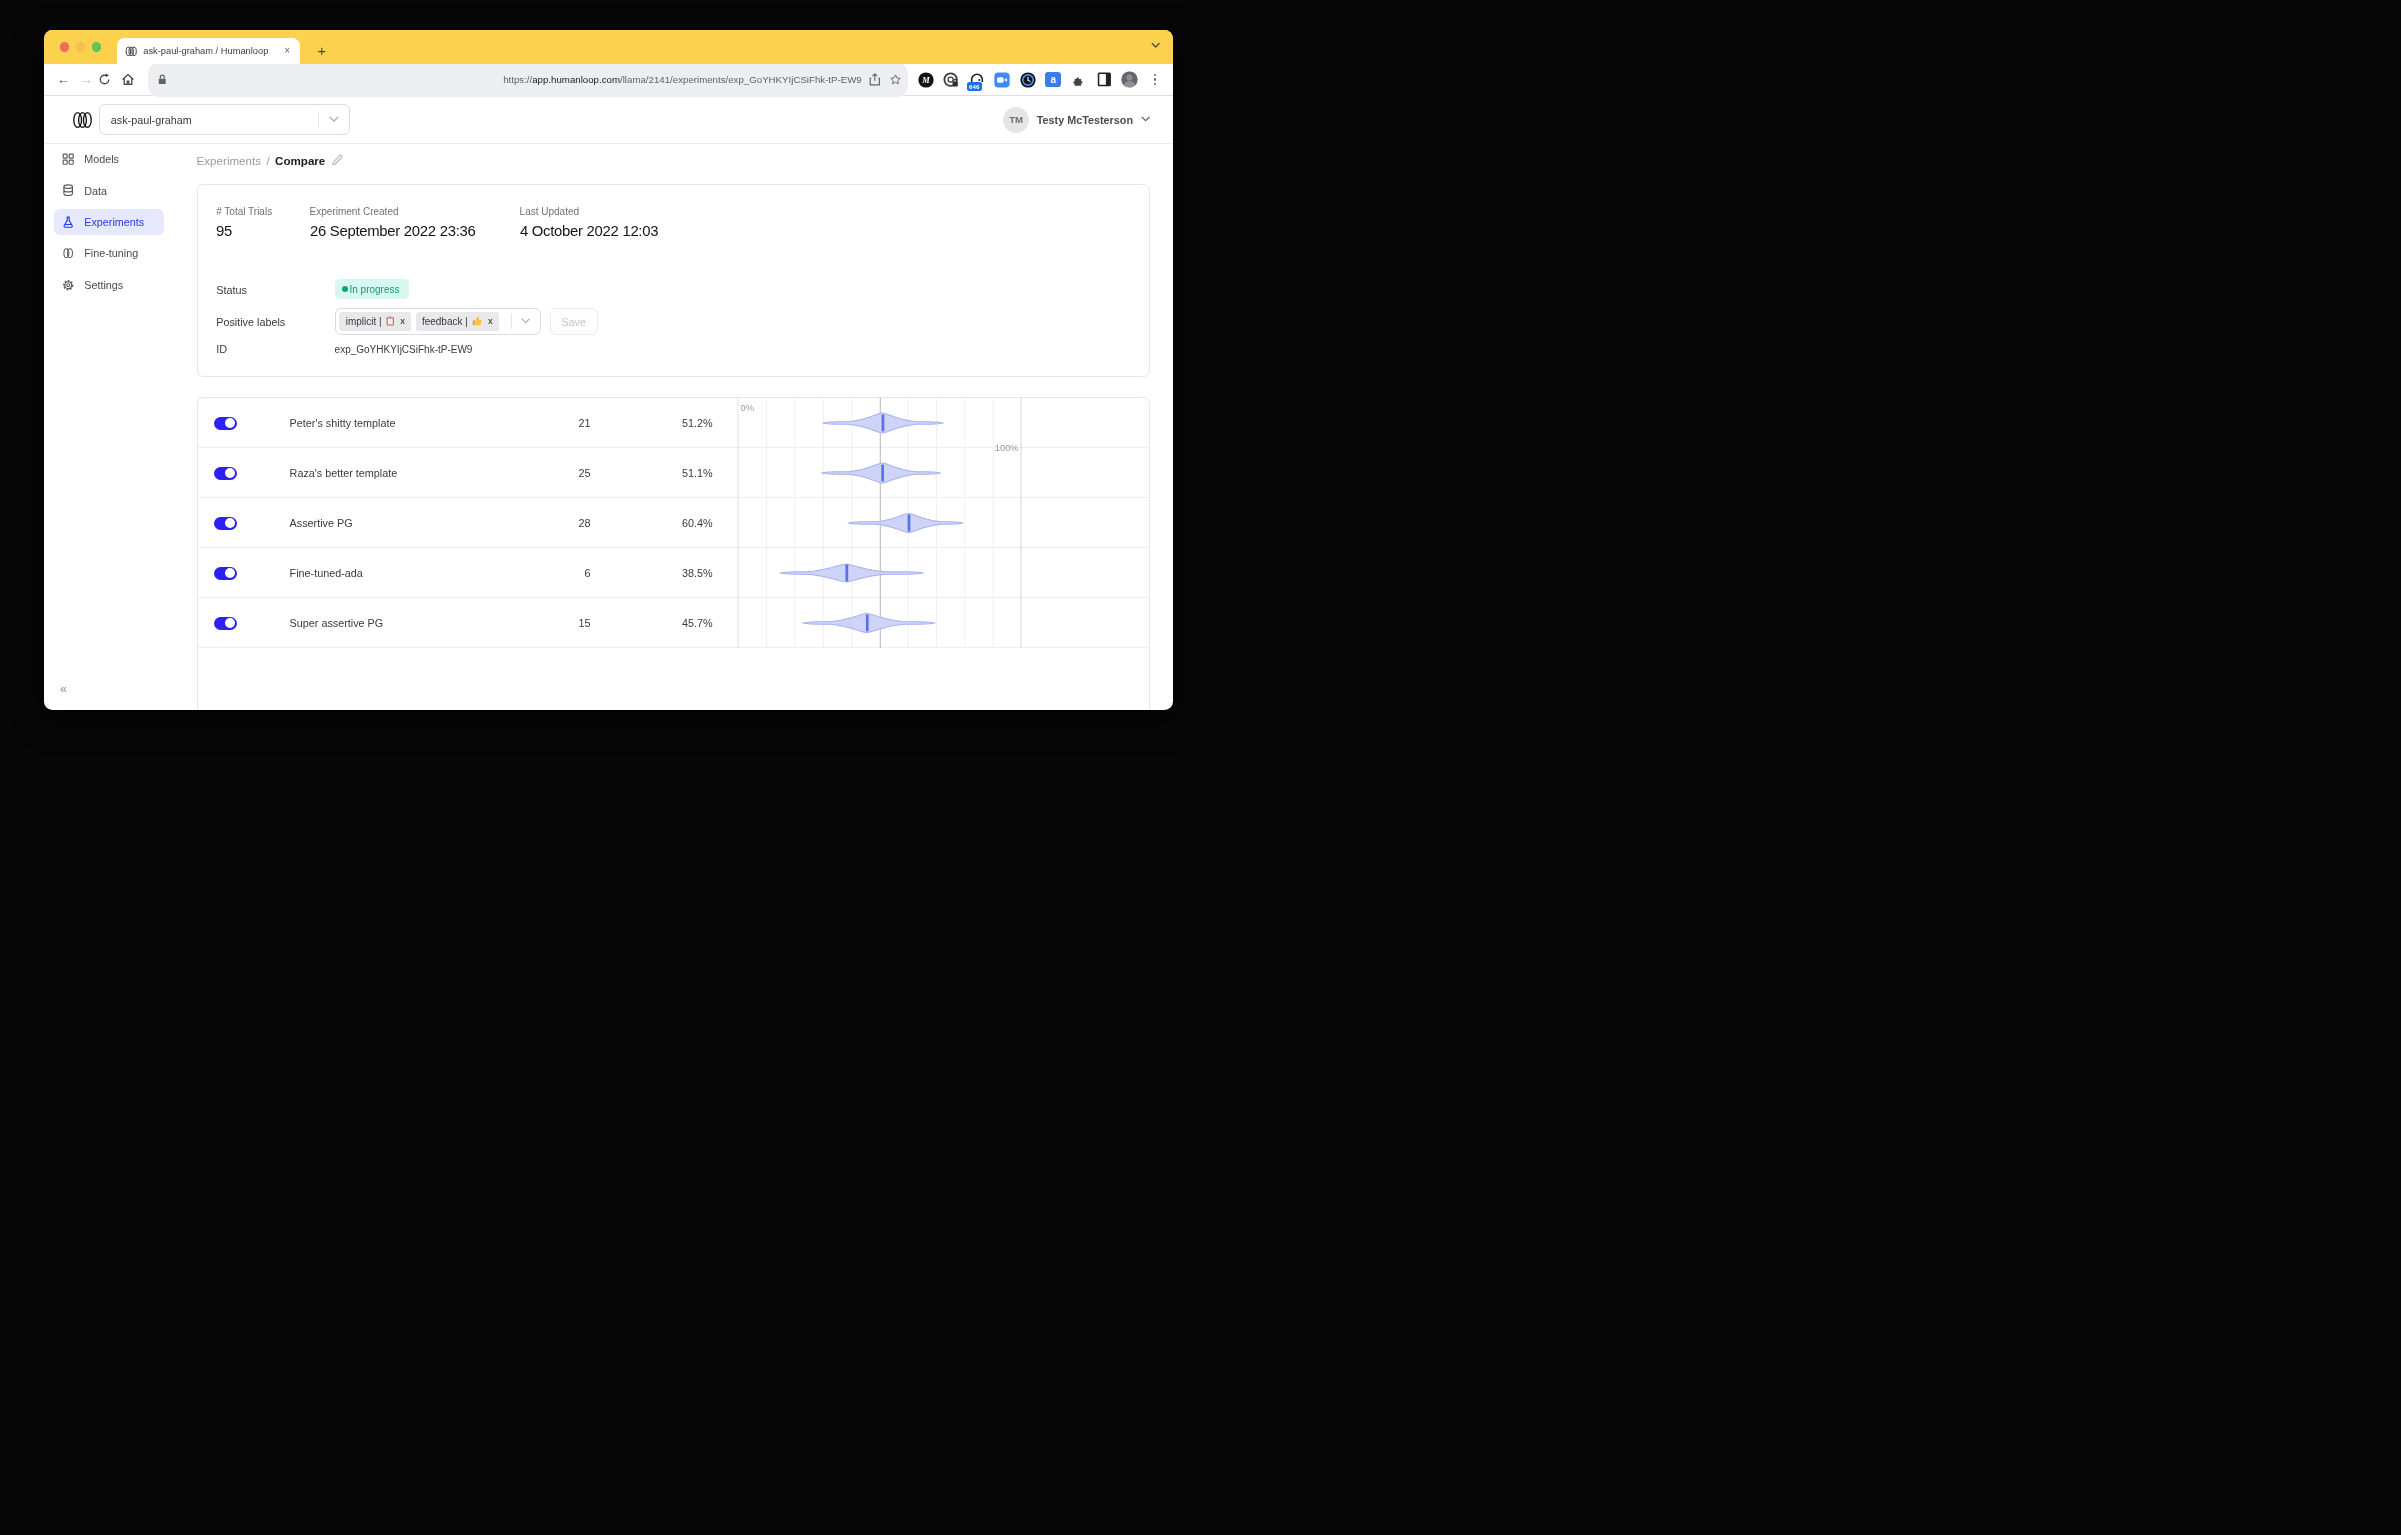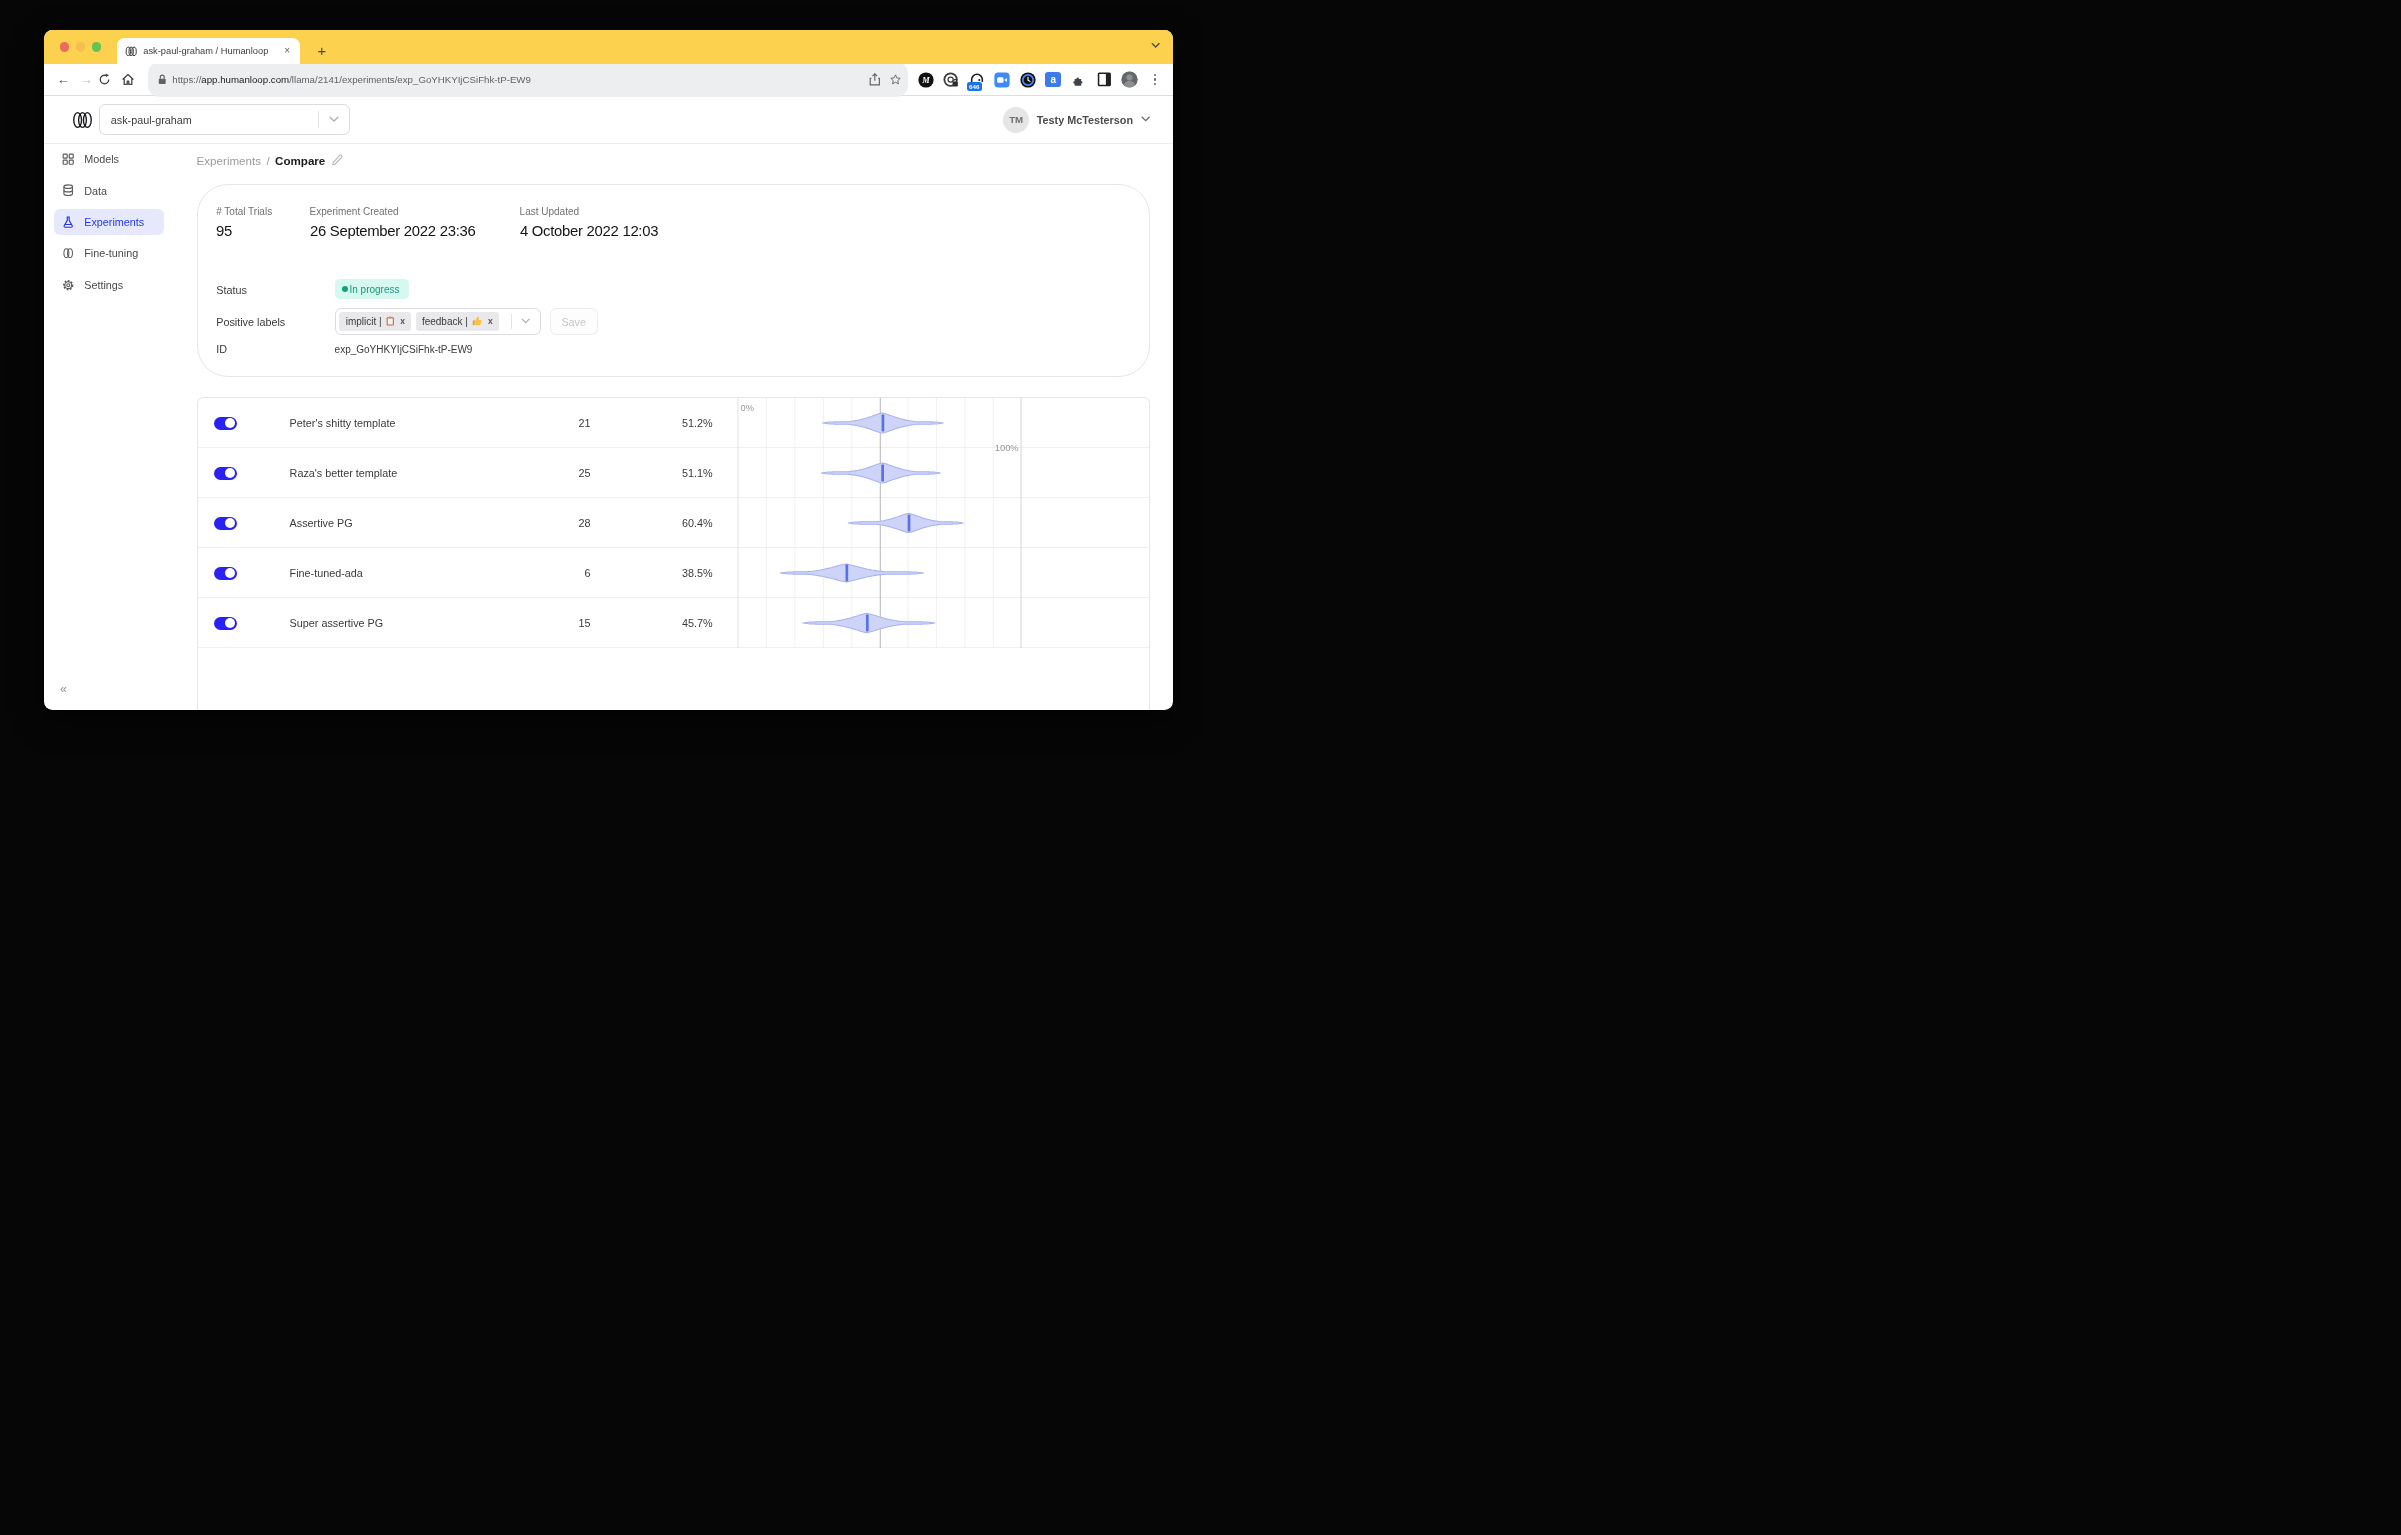--- a/index.html
+++ b/index.html
@@ -16,21 +16,21 @@
   .tab { position:absolute; left:73px; bottom:0; width:183px; height:26px; background:#fff; border-radius:7.7px 7.7px 0 0; display:flex; align-items:center; padding:0 7.7px; gap:6.2px; }
   .tab-title { font-size:9.3px; color:#3C4043; white-space:nowrap; overflow:hidden; text-overflow:ellipsis; flex:1; }
   .tab-close { font-size:10px; color:#5F6368; line-height:1; padding:1.5px 2.3px; }
   .newtab { position:absolute; left:269px; bottom:5.4px; font-size:14.7px; color:#454649; padding:0 4.6px; }
   .strip-chevron { position:absolute; right:12.4px; top:11.6px; }
 
   
   .toolbar { height:32px; background:#fff; display:flex; align-items:center; padding:0 9.3px 0 7.7px; border-bottom:0.8px solid #DCDDDF; }
   .nav-ic { width:23px; text-align:center; font-size:13px; color:#454649; flex:0 0 auto; }
   .nav-ic.disabled { color:#B9BCC0; }
-  .urlpill { flex:1; height:35px; background:#EDEEF0; border-radius:11.6px; display:flex; align-items:center; margin:0 9.3px 0 4.6px; padding:0 6.2px 0 9.3px; min-width:0; }
+  .urlpill { flex:1; height:35px; background:#EDEEF0; border-radius:11.6px; display:flex; align-items:center; margin:0 9.3px 0 4.6px; padding:0 6.2px 0 9.3px; min-width:0;text-align:right; }
   .url { font-size:9.7px; color:#5F6368; white-space:nowrap; overflow:hidden; flex:1; margin-left:6.2px; }
   .url .host { color:#202124; }
   .pill-ic { flex:0 0 auto; margin-left:7.7px; display:flex; align-items:center; }
   .ext { display:flex; align-items:center; gap:8.5px; flex:0 0 auto; }
   .ext-ic { position:relative; width:17px; height:17px; display:flex; align-items:center; justify-content:center; }
   .badge646 { position:absolute; left:-1.5px; bottom:-3.1px; background:#1A73E8; color:#fff; font-size:6.2px; font-weight:bold; padding:0.8px 2.3px; border-radius:2.3px; line-height:1.2; }
   .sq { width:15.5px; height:15.5px; border-radius:3.1px; display:flex; align-items:center; justify-content:center; }
   .amazon-a { background:#3D7BE8; color:#fff; font-weight:bold; font-size:10px; }
   .dots { display:flex; flex-direction:column; gap:1.9px; padding:0 3.1px; }
   .dots i { width:2.3px; height:2.3px; border-radius:50%; background:#5F6368; }
@@ -51,21 +51,21 @@
   .side-item { width:110px; height:26px; margin-bottom:5.4px; display:flex; align-items:center; gap:8.5px; padding:0 7.7px; border-radius:6.2px; color:#4A4A4F; font-size:10.8px; }
   .side-item .ic { width:14px; display:flex; justify-content:center; }
   .side-item.active { background:#E6E9FC; color:#2636EA; }
   .collapse { position:absolute; left:16px; bottom:14px; font-size:12.4px; color:#939398; }
 
   .main { width:953px; margin-left:21.6px; }
   .breadcrumb { margin-top:10px; font-size:11.6px; display:flex; align-items:center; gap:5.4px; }
   .bc-section { color:#9B9B9F; } .bc-sep { color:#9B9B9F; } .bc-page { color:#1B1B1E; font-weight:bold; }
 
   .card { border:0.8px solid #E6E6E9; border-radius:6.2px; background:#fff; position:relative; }
-  .card1 { margin-top:17px; height:193px;border-radius:31px; }
+  .card1 { margin-top:17px; height:193px; }
   .card2 { margin-top:20px; height:371px; overflow:hidden; }
 
   
   .stat { position:absolute; top:21px; }
   .stat-label { font-size:10px; color:#707075; }
   .stat-value { display:inline-block; margin-top:5.4px; font-size:15.5px; color:#141416; letter-spacing:-0.3px; transform:scaleX(.96); transform-origin:left; white-space:nowrap; }
   .frow-label { position:absolute; left:18.6px; font-size:10.8px; color:#3A3A3E; }
   .status-badge { position:absolute; left:137px; top:94px; height:20px; background:#D7F8F0; border-radius:4.6px; display:flex; align-items:center; gap:1px; padding:0 9.3px 0 7.7px; }
   .status-dot { width:6.2px; height:6.2px; border-radius:50%; background:#12A178; }
   .status-text { font-size:10px; color:#129B74; }

